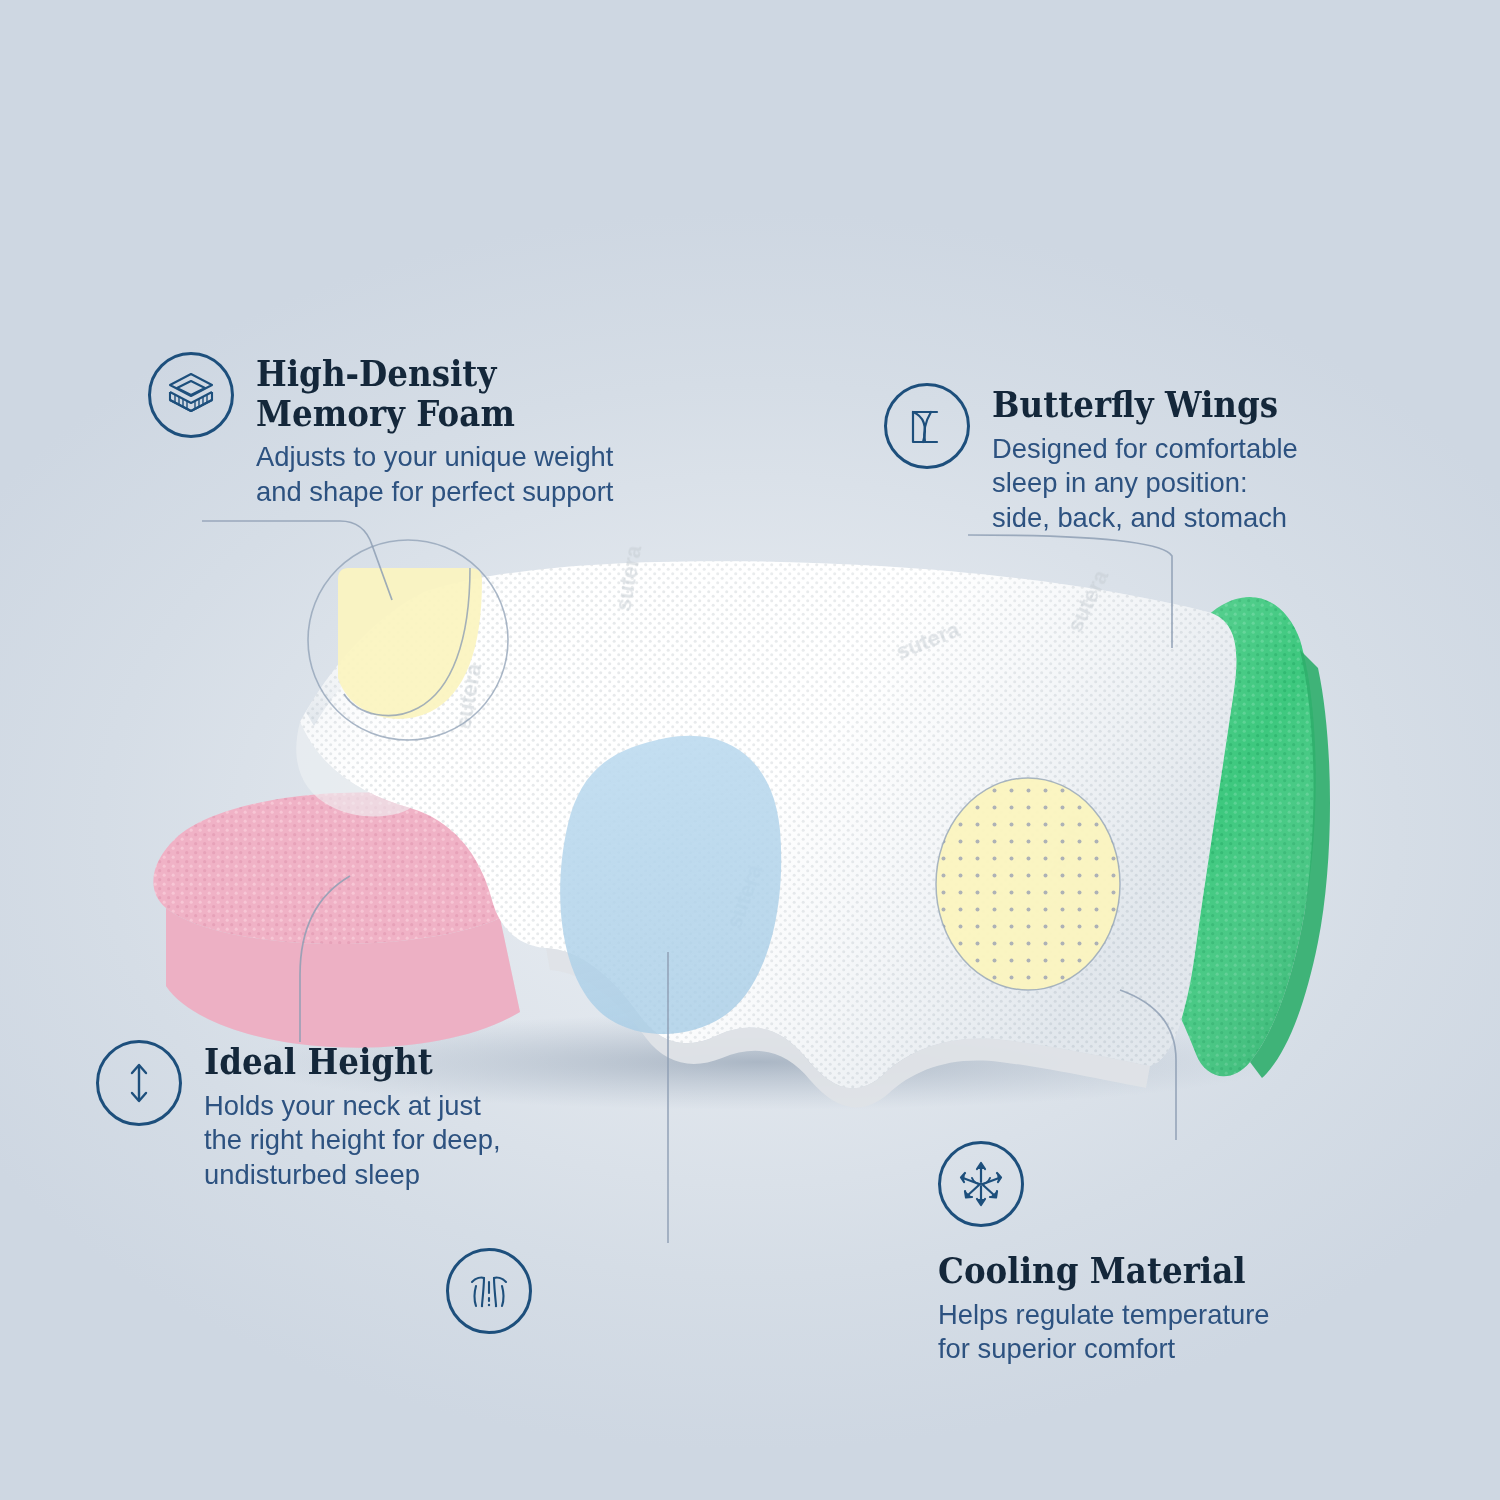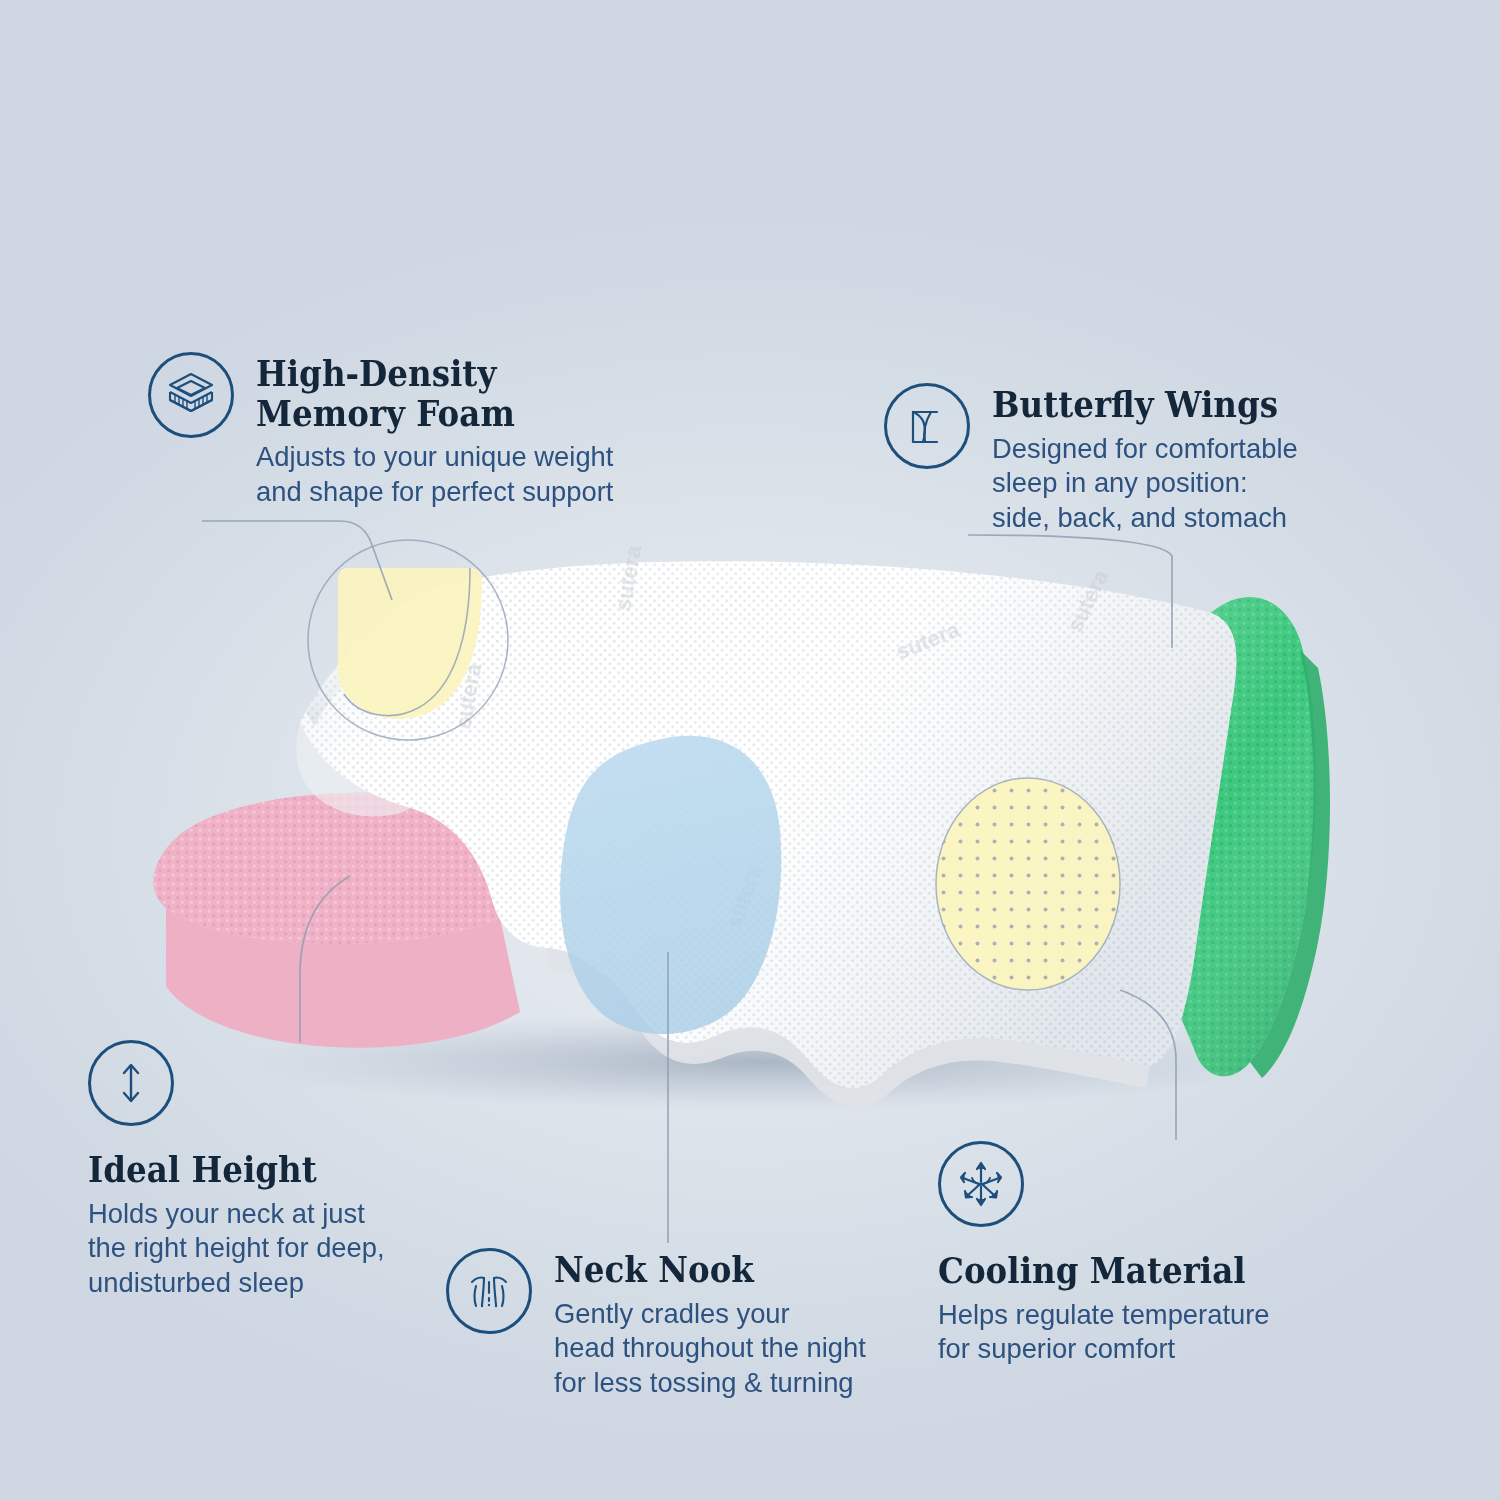--- a/index.html
+++ b/index.html
@@ -65,21 +65,21 @@
     line-height:1.22;
     color:#2d5280;
     white-space:pre-line;
     transform:scaleX(0.96);
     transform-origin:left top;
   }
 
   
   #co-foam   {left:148px;  top:352px;}
   #co-wings  {left:884px;  top:383px;}
-  #co-height {left:88px;   top:1040px;flex-direction:column;}
+  #co-height {left:96px;   top:1040px;}
   #co-nook   {left:446px;  top:1248px;}
   #co-cool   {left:938px;  top:1141px;flex-direction:column;}
 
   
   .leaders{position:absolute;left:0;top:0;width:1500px;height:1500px;pointer-events:none;}
 
   
   .pillow-wrap{position:absolute;left:0;top:0;width:1500px;height:1500px;}
 </style>
 </head>
@@ -334,26 +334,20 @@
         <path d="M31 13 C31 20 32 30 33 40"></path>
         <path d="M26 17 L26 28"></path>
         <path d="M26 33 L26 36"></path>
         <path d="M13 21 C11 28 11 35 13 41"></path>
         <path d="M39 21 C41 28 41 35 39 41"></path>
         <circle cx="19" cy="41" r="1.2" fill="#1d4f7c" stroke="none"></circle>
         <circle cx="26" cy="40" r="1.2" fill="#1d4f7c" stroke="none"></circle>
         <circle cx="33" cy="41" r="1.2" fill="#1d4f7c" stroke="none"></circle>
       </svg>
     </div>
-    <div class="ctxt">
-      <div class="ctitle">Neck Nook</div>
-      <div class="cbody">Gently cradles your
-head throughout the night
-for less tossing &amp; turning</div>
-    </div>
   </div>
 
   <div class="callout" id="co-cool">
     <div class="ico">
       <svg width="52" height="52" viewBox="0 0 52 52" fill="none" stroke="#1d4f7c" stroke-width="2.2" stroke-linecap="round" stroke-linejoin="round">
         <path d="M26 24 L26 6"></path>
           <path d="M22 11 L26 5 L30 11" fill="#1d4f7c"></path>
         <path d="M26 28 L26 46"></path>
           <path d="M22 41 L26 47 L30 41" fill="#1d4f7c"></path>
         <path d="M24 26 L8 20"></path>

